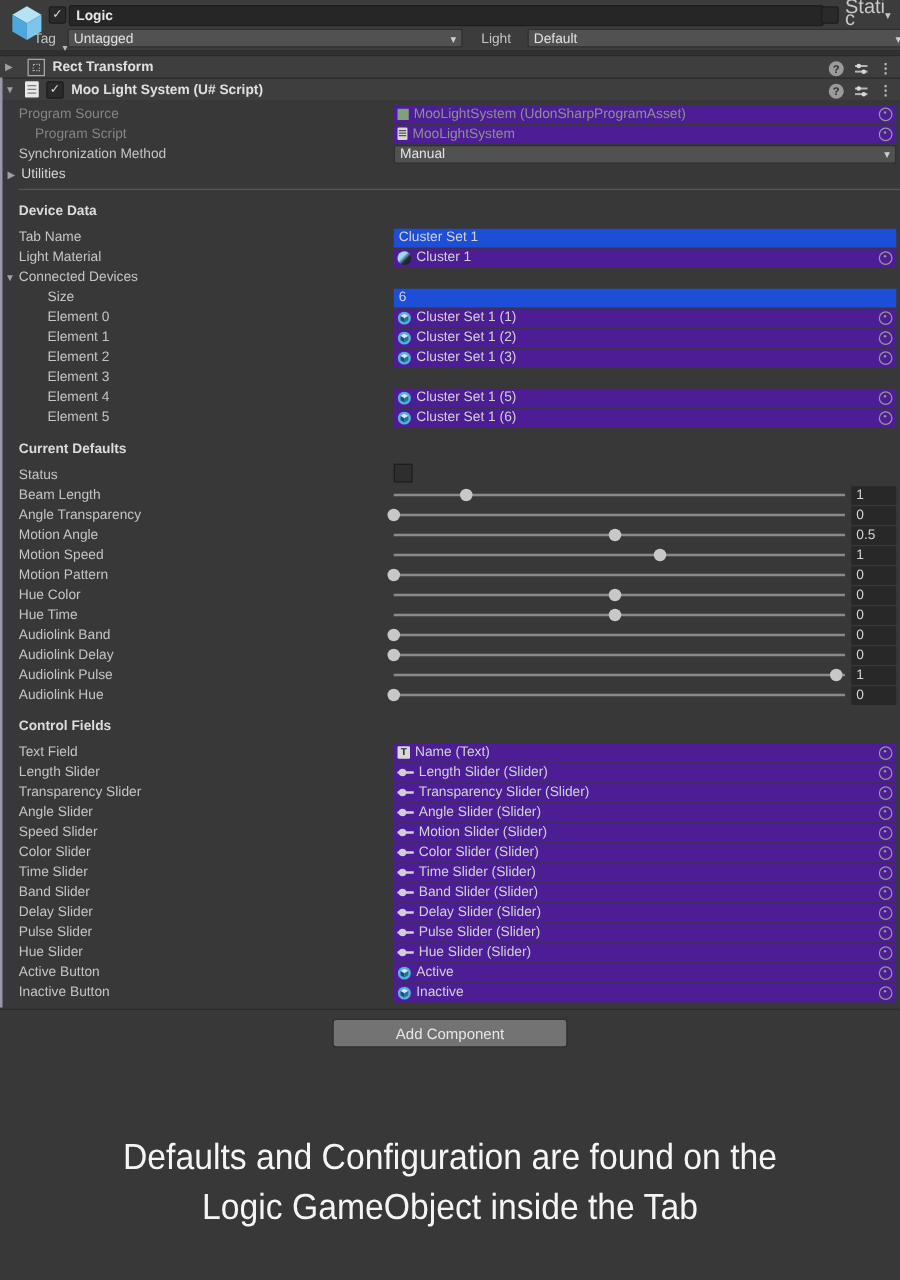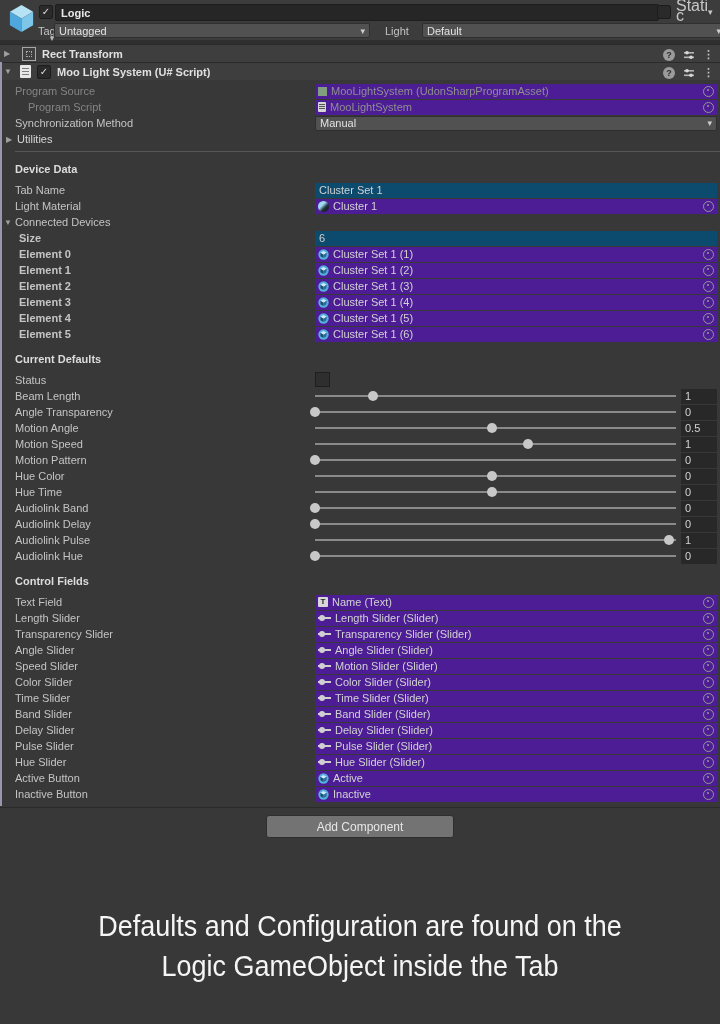--- a/index.html
+++ b/index.html
@@ -40,27 +40,27 @@
   .icon-rt::after{content:"";position:absolute;left:3px;top:3px;right:3px;bottom:3px;border:1px dotted #a8a8a8;}
   .icon-page{width:11px;height:13px;background:#e8e8e8;border-radius:1px;position:relative;margin-left:6px;}
   .icon-page::after{content:"";position:absolute;left:2px;top:3px;width:7px;height:1px;background:#7c7c7c;
     box-shadow:0 3px 0 #7c7c7c,0 6px 0 #7c7c7c;}
   
   .body{position:relative;padding-top:3px;}
   .stripe{position:absolute;left:0;top:62px;width:2px;height:744px;background:#9a96ad;z-index:5;}
   .crow{display:flex;align-items:center;height:16px;}
   .lcol{width:315px;flex:none;box-sizing:border-box;padding-left:15px;display:flex;align-items:center;
     white-space:nowrap;overflow:hidden;}
-  .lcol.ind{padding-left:19px;font-weight:bold;}
+  .lcol.ind{padding-left:38px;}
   .lcol.ind2{padding-left:28px;}
   .lcol .fold{margin-left:-11px;width:11px;font-size:8px;color:#9f9f9f;}
   .vcol{width:402px;flex:none;}
   .ofield{height:15px;background:#4c1d95;display:flex;align-items:center;gap:4px;
     padding:0 3px;color:#d2d2d2;box-sizing:border-box;}
-  .tfield{height:15px;background:#0c4a6e;display:flex;align-items:center;
+  .tfield{height:15px;background:#1d4ed8;display:flex;align-items:center;
     padding:0 4px;color:#d2d2d2;box-sizing:border-box;}
   .ddfield{position:static;width:402px;top:auto;}
   .picker{margin-left:auto;width:9px;height:9px;border:1px solid #969696;border-radius:50%;
     position:relative;flex:none;}
   .picker::after{content:"";position:absolute;left:2.5px;top:2.5px;width:2px;height:2px;border-radius:50%;background:#969696;}
   .disabled .lbl{color:#848484;}
   .disabled .ofield{color:#8f8f8f;}
   .section-head{margin-top:9px;}
   .section-head .lbl{font-weight:bold;color:#dcdcdc;}
   .first-row{margin-top:5px;}
@@ -108,21 +108,21 @@
         <span>✓</span>
       </span>
     <div class="go-name">Logic</div>
     <span class="checkbox go-static-check"></span>
     <div class="go-static-txt">
       <div>Stati</div>
       <div>c</div>
     </div>
     <span class="go-static-caret">▾</span>
 
-    <span class="tl-label" style="left:38px">Tag</span>
+    <span class="tl-label" style="left:27px">Tag</span>
     <div class="dropdown" style="left:54px;width:316px;">
       <span>Untagged</span>
       <span class="dd-caret">▾</span>
     </div>
     <span class="tl-label" style="left:385px">Light</span>
     <div class="dropdown" style="left:422px;width:304px;">
       <span>Default</span>
       <span class="dd-caret">▾</span>
     </div>
   </div>
@@ -304,32 +304,20 @@
             </svg>
         <span>Cluster Set 1 (3)</span>
         <span class="picker"></span>
       </div>
         </div>
     </div>
     <div class="crow">
       <div class="lcol ind">
           <span class="lbl">Element 3</span>
         </div>
-      <div class="vcol">
-          <div class="ofield">
-        <svg class="cube-sm" viewBox="0 0 16 16">
-              <circle cx="8" cy="8" r="7.5" fill="#57aee0"></circle>
-              <path d="M8 3 12.5 5.6 8 8.2 3.5 5.6Z" fill="#cfeafa"></path>
-              <path d="M3.5 5.6 8 8.2v5L3.5 10.6Z" fill="#1d4f6e"></path>
-              <path d="M12.5 5.6 8 8.2v5l4.5-2.6Z" fill="#2d6f99"></path>
-            </svg>
-        <span>Cluster Set 1 (4)</span>
-        <span class="picker"></span>
-      </div>
-        </div>
     </div>
     <div class="crow">
       <div class="lcol ind">
           <span class="lbl">Element 4</span>
         </div>
       <div class="vcol">
           <div class="ofield">
         <svg class="cube-sm" viewBox="0 0 16 16">
               <circle cx="8" cy="8" r="7.5" fill="#57aee0"></circle>
               <path d="M8 3 12.5 5.6 8 8.2 3.5 5.6Z" fill="#cfeafa"></path>

